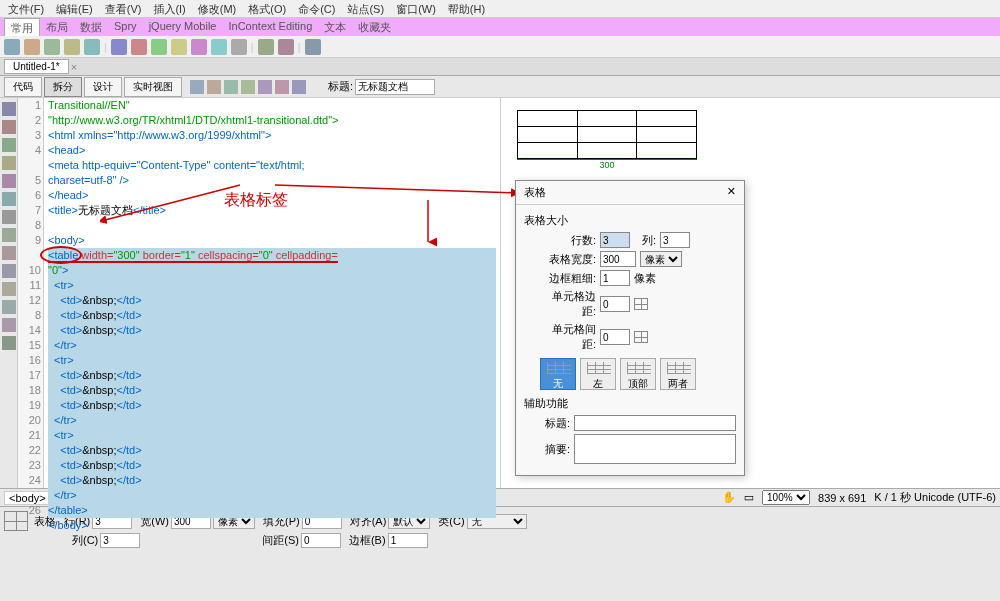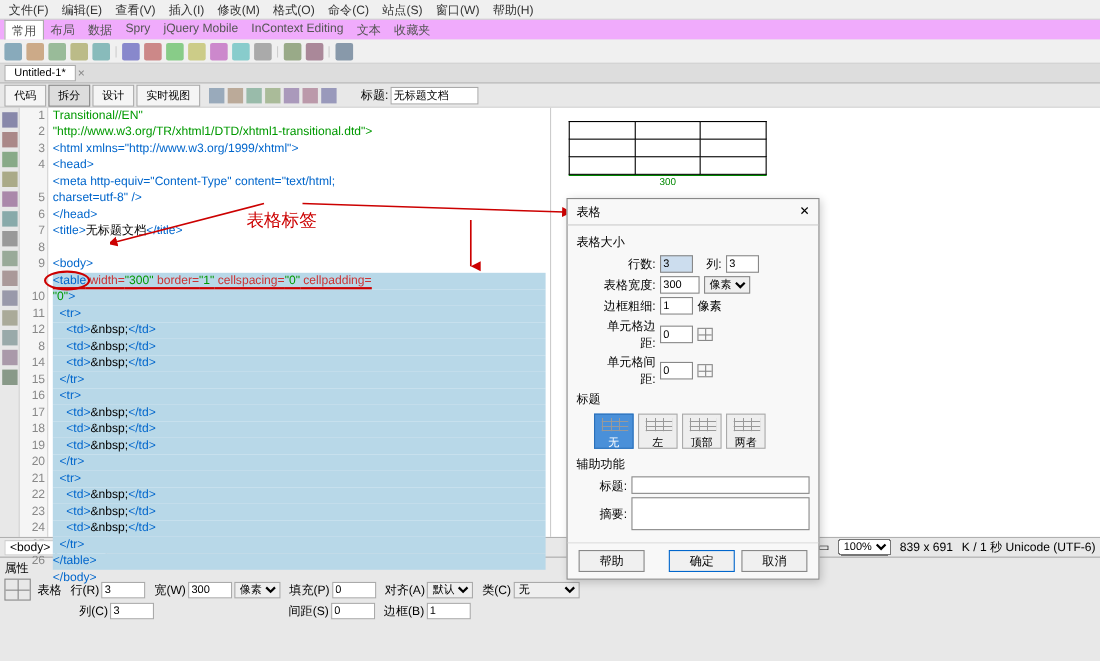--- a/index.html
+++ b/index.html
@@ -301,63 +301,52 @@
     <div class="row">
       <span class="lbl">单元格边距:</span>
       <input value="0" style="">
       <div class="grid-ico"></div>
     </div>
     <div class="row">
       <span class="lbl">单元格间距:</span>
       <input value="0" style="">
       <div class="grid-ico"></div>
     </div>
-    <div class="grp">标题</div>
     <div class="caption-btns">
       <div class="cbtn active">无</div>
       <div class="cbtn">左</div>
       <div class="cbtn">顶部</div>
       <div class="cbtn">两者</div>
     </div>
     <div class="grp">辅助功能</div>
     <div class="frow">
       <span class="lbl">标题:</span>
       <input value="" style="">
     </div>
     <div class="frow">
       <span class="lbl">摘要:</span>
       <textarea style=""></textarea>
-    </div>
-  </div>
-  <div class="dbtns">
-    <button>帮助</button>
-    <div style="display:flex;gap:6px">
-      <button style="border-color:#06c">确定</button>
-      <button>取消</button>
     </div>
   </div>
 </div>
 
 <div class="statusbar">
   <div class="path">
     <span>&lt;body&gt;</span><span>&lt;table&gt;</span>
   </div>
   <div class="right">
     <span>✋</span>
     <span>▭</span>
     <select style="font-size:10px"><option>100%</option></select>
     <span>839 x 691</span>
     <span>K / 1 秒 Unicode (UTF-6)</span>
   </div>
 </div>
 
 <div class="props">
-  <div class="phead">
-      <span>属性</span>
-    </div>
   <div class="pbody">
     <div class="grp">
       <div class="grid-ico" style="width:24px;height:20px"></div>
       <span style="margin-left:4px">表格</span>
     </div>
     <div class="grp">
         <span>行(R)</span>
         <input value="3" style="">
       </div>
     <div class="grp">

